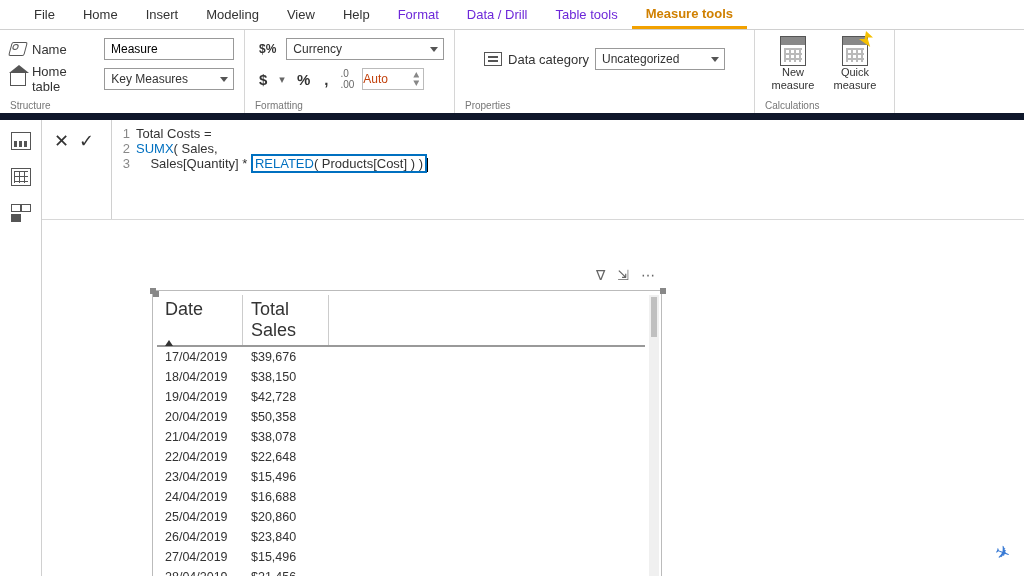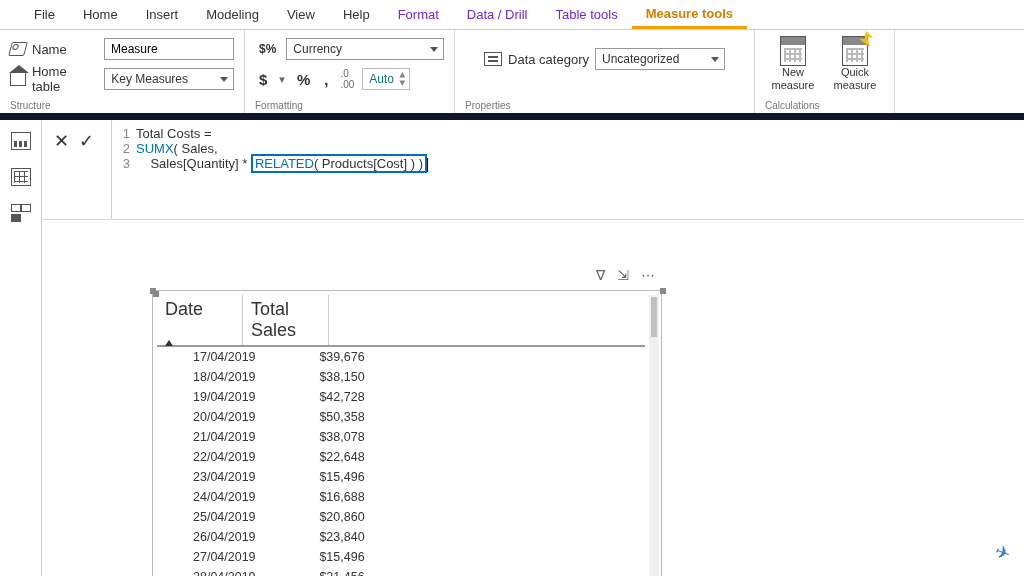--- a/index.html
+++ b/index.html
@@ -18,21 +18,21 @@
   .row { display: flex; align-items: center; gap: 6px; margin-bottom: 4px; height: 26px; }
   .tag { width: 16px; height: 14px; border: 1.5px solid #555; border-radius: 2px; transform: skewX(-15deg); position: relative; }
   .tag::after { content: ""; position: absolute; width: 4px; height: 4px; border: 1px solid #555; border-radius: 50%; top: 1px; left: 1px; }
   .home-ic { width: 16px; height: 14px; border: 1.5px solid #555; position: relative; }
   .home-ic::before { content: ""; position: absolute; top: -8px; left: -2px; width: 0; height: 0; border-left: 10px solid transparent; border-right: 10px solid transparent; border-bottom: 8px solid #555; }
   .inbox { border: 1px solid #999; height: 22px; padding: 2px 6px; font-size: 12px; background: #fff; }
   .sel { border: 1px solid #999; height: 22px; padding: 2px 18px 2px 6px; font-size: 12px; background: #fff; position: relative; display: inline-flex; align-items: center; }
   .sel::after { content: ""; position: absolute; right: 5px; top: 8px; border-left: 4px solid transparent; border-right: 4px solid transparent; border-top: 5px solid #555; }
   .fmt-btn { font-size: 15px; padding: 0 4px; cursor: pointer; color: #333; font-weight: 600; }
   .fmt-small { font-size: 11px; color: #666; padding: 0 2px; }
-  .auto { border: 1px solid #bbb; height: 22px; width: 48px; display: flex; align-items: center; padding-left: 6px; color: #0f766e; font-size: 12px; position: relative; }
+  .auto { border: 1px solid #bbb; height: 22px; width: 62px; display: flex; align-items: center; color: #c2410c; font-size: 12px; position: relative; }
   .auto::after { content: ""; position: absolute; right: 4px; top: 3px; width: 6px; height: 14px; background: linear-gradient(#888 40%, transparent 40%, transparent 60%, #888 60%); clip-path: polygon(0 40%, 100% 40%, 50% 0, 0 40%, 0 60%, 100% 60%, 50% 100%, 0 60%); }
   .catbox { width: 18px; height: 14px; border: 1.5px solid #555; position: relative; display:inline-block; }
   .catbox::after { content: ""; position: absolute; left: 3px; top: 3px; width: 10px; height: 2px; background: #555; box-shadow: 0 4px 0 #555; }
   .calc-btn { display: flex; flex-direction: column; align-items: center; width: 56px; cursor: pointer; }
   .calc-ic { width: 26px; height: 30px; border: 1.5px solid #555; background: linear-gradient(#888 0 30%, #fff 30%); position: relative; }
   .calc-ic::after { content: ""; position: absolute; top: 11px; left: 3px; right: 3px; bottom: 3px; background: repeating-linear-gradient(#555 0 2px, transparent 2px 5px), repeating-linear-gradient(90deg,#555 0 2px, transparent 2px 5px); opacity:.4;}
   .calc-ic.qk::before { content:""; position:absolute; right:-6px; top:-6px; font-size:14px; width:14px; height:16px; background:#f5c000; clip-path: polygon(50% 0,100% 40%,60% 40%,80% 100%,0 50%,40% 50%); }
   .calc-t { font-size: 11px; line-height: 1.15; text-align: center; }
 
   
@@ -62,23 +62,23 @@
   .vis { position: absolute; left: 110px; top: 60px; width: 510px; height: 300px; border: 1px solid #bbb; background: #fff; }
   .vis::before, .vis::after { content:""; position:absolute; width:6px; height:6px; background:#888; }
   .vis::before { left:-3px; top:-3px; box-shadow: 510px 0 #888, 0 300px #888, 510px 300px #888; }
   .vtools { position:absolute; right:6px; top:-24px; display:flex; gap:12px; color:#666; font-size:14px;}
   .vtools span{cursor:pointer;}
   .tbl { position:absolute; left:4px; top:4px; right:16px; bottom:4px; overflow:hidden; }
   .thead { display:flex; border-bottom:2px solid #999; font-size:18px; }
   .thead .cell { padding:4px 8px; border-right:1px solid #ccc; font-weight:400; position:relative;}
   .thead .cell.sort::after { content:""; position:absolute; left:8px; bottom:-1px; border-left:4px solid transparent; border-right:4px solid transparent; border-bottom:6px solid #333;}
   .trow { display:flex; font-size:12.5px; height:20px; align-items:center;}
-  .trow .cell { padding:1px 8px;margin-left:28px; }
+  .trow .cell { padding:1px 8px; }
   .c0 { width: 86px; }
-  .c1 { width: 86px; text-align: center; }
+  .c1 { width: 86px; text-align: left; }
   .scr { position:absolute; right:2px; top:4px; width:10px; bottom:4px; background:#f0f0f0;}
   .scr::before { content:""; position:absolute; top:2px; left:2px; right:2px; height:40px; background:#c0c0c0;}
   .sub { position:absolute; right:14px; bottom:12px; color:#3a7bd5; font-size:18px; transform:rotate(20deg);}
 </style>
 </head>
 <body>
 
 <div class="menubar">
   <div class="m">File</div>
   <div class="m">Home</div>

